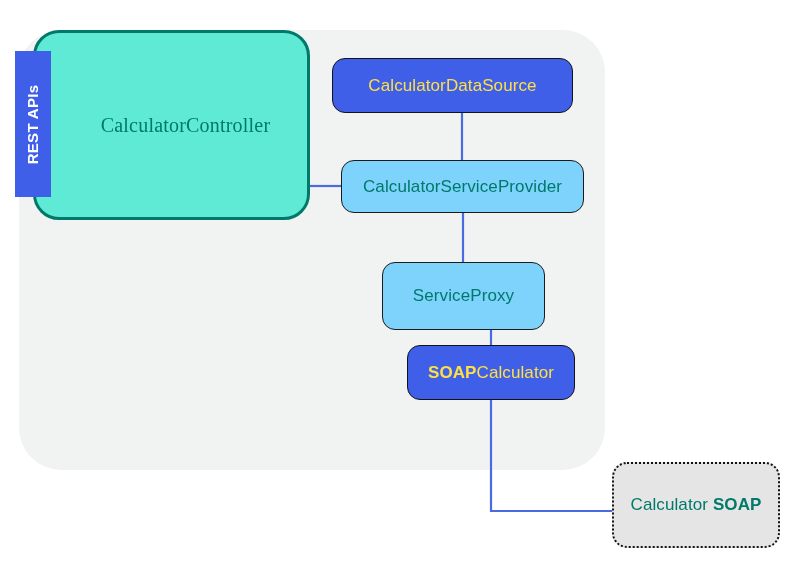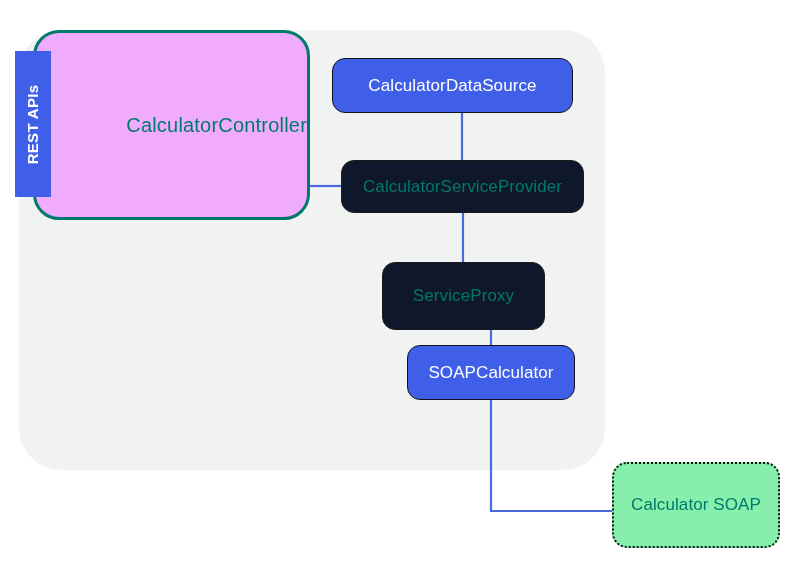--- a/index.html
+++ b/index.html
@@ -39,41 +39,41 @@
     position: absolute;
     box-sizing: border-box;
     display: flex;
     align-items: center;
     justify-content: center;
     text-align: center;
     border-radius: 13px;
     line-height: 1.25;
   }
   .node-plain {
-    background: #0f172a;
+    background: #7dd3fc;
     border: 1.6px solid #1b1b1b;
     color: #00796b;
   }
   .node-accent {
     background: #3f5fe8;
     border: 1.6px solid #12131a;
-    color: #ffffff;
+    color: #fde047;
   }
   .node-dotted {
-    background: #86efac;
+    background: #e5e5e5;
     border: 2.4px dotted #111111;
     color: #00796b;
     border-radius: 15px;
   }
   .node-label {
     display: block;
     font-size: 17px;
     letter-spacing: 0.1px;
   }
-  .node-label .em { font-weight: normal; }
+  .node-label .em { font-weight: bold; }
 
   #node-data-source {
     left: 332px; top: 58px; width: 241px; height: 55px;
   }
   #node-service-provider {
     left: 341px; top: 160px; width: 243px; height: 53px;
   }
   #node-service-proxy {
     left: 382px; top: 262px; width: 163px; height: 68px;
   }
@@ -86,24 +86,25 @@
 
   .group-box {
     position: absolute;
     left: 33px;
     top: 30px;
     width: 277px;
     height: 190px;
     box-sizing: border-box;
     border: 3px solid #00796b;
     border-radius: 26px;
-    background: #f0abfc;
+    background: #5eead4;
     display: flex;
     align-items: center;
-    justify-content: flex-end;
+    justify-content: center;
+    font-family: Liberation Serif, serif;
   }
   .group-label {
     font-size: 20px;
     color: #00796b;
     letter-spacing: 0.2px;
     padding-left: 28px;
   }
 
   .side-tab {
     position: absolute;

